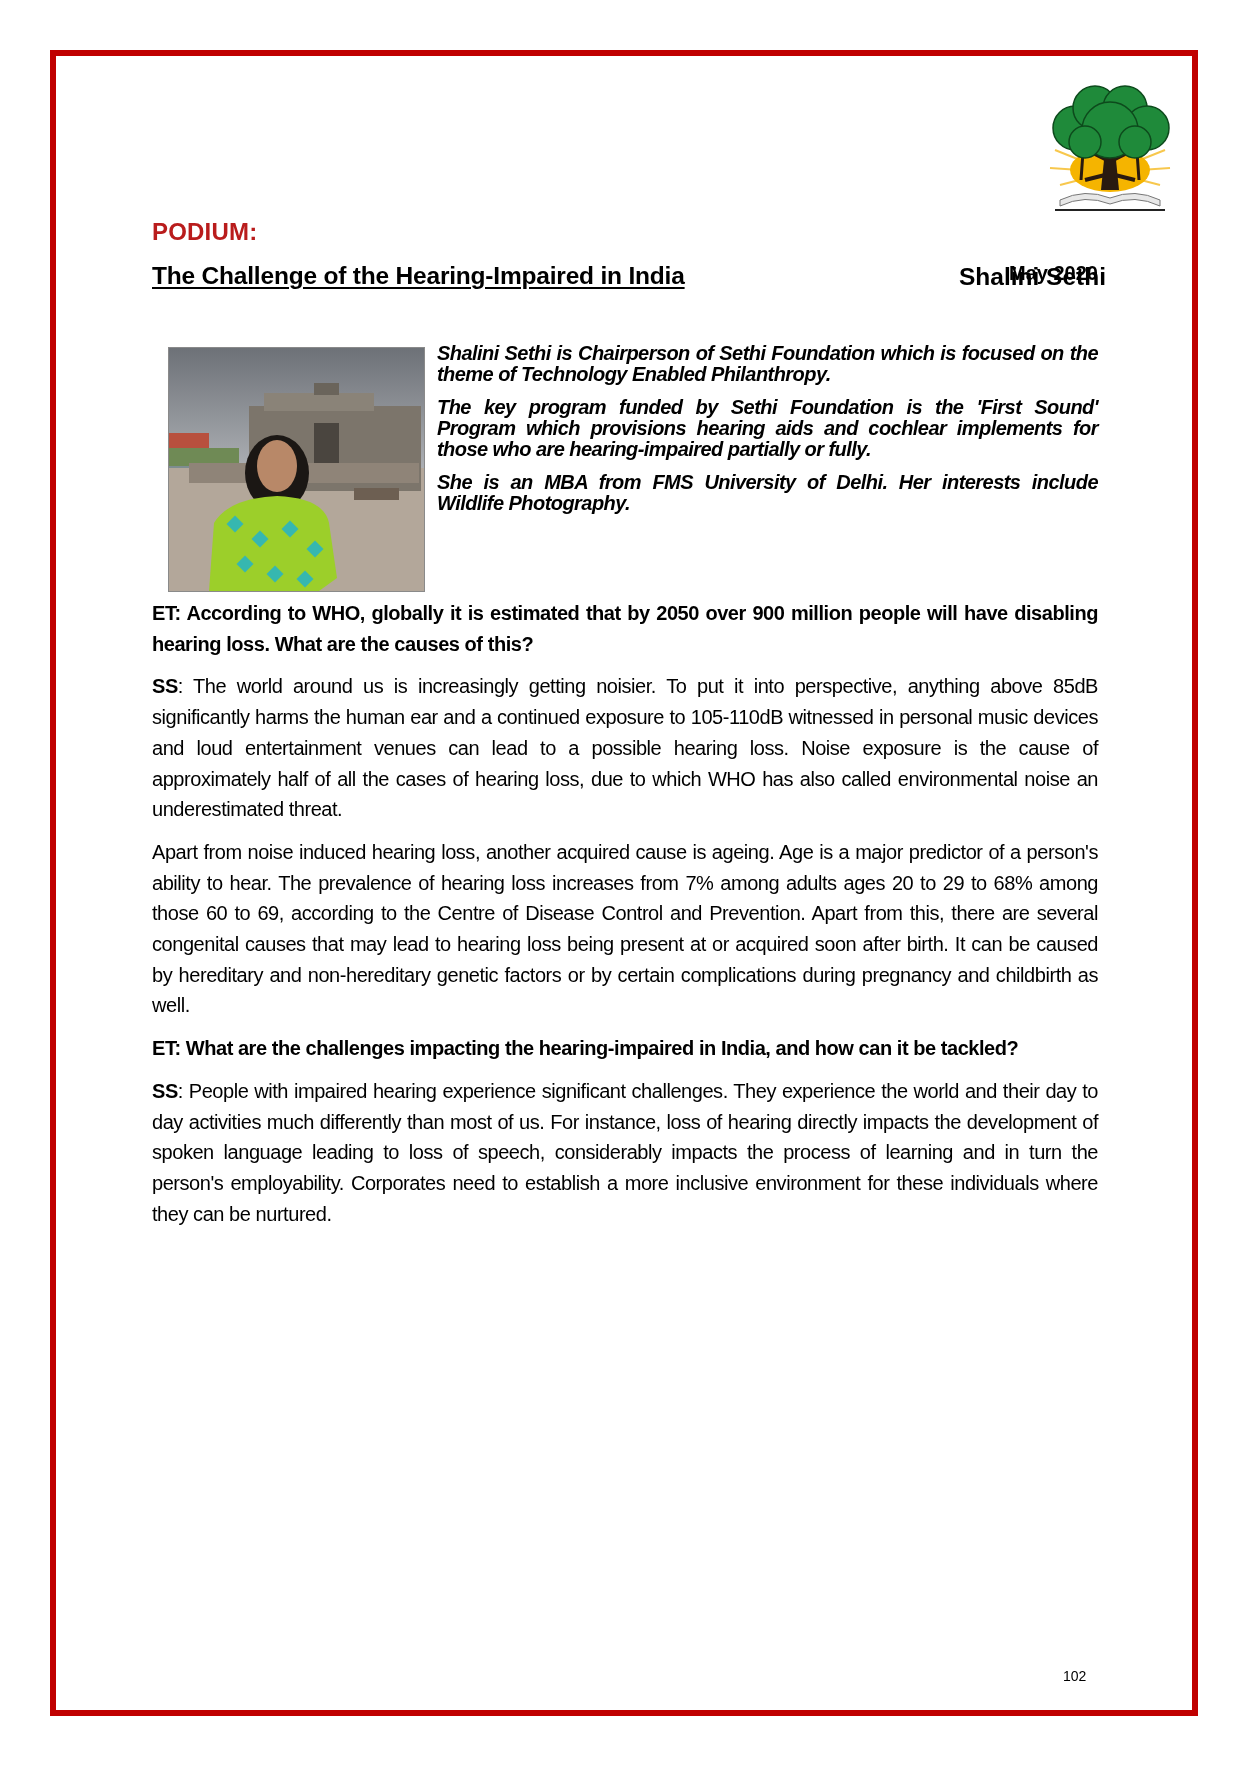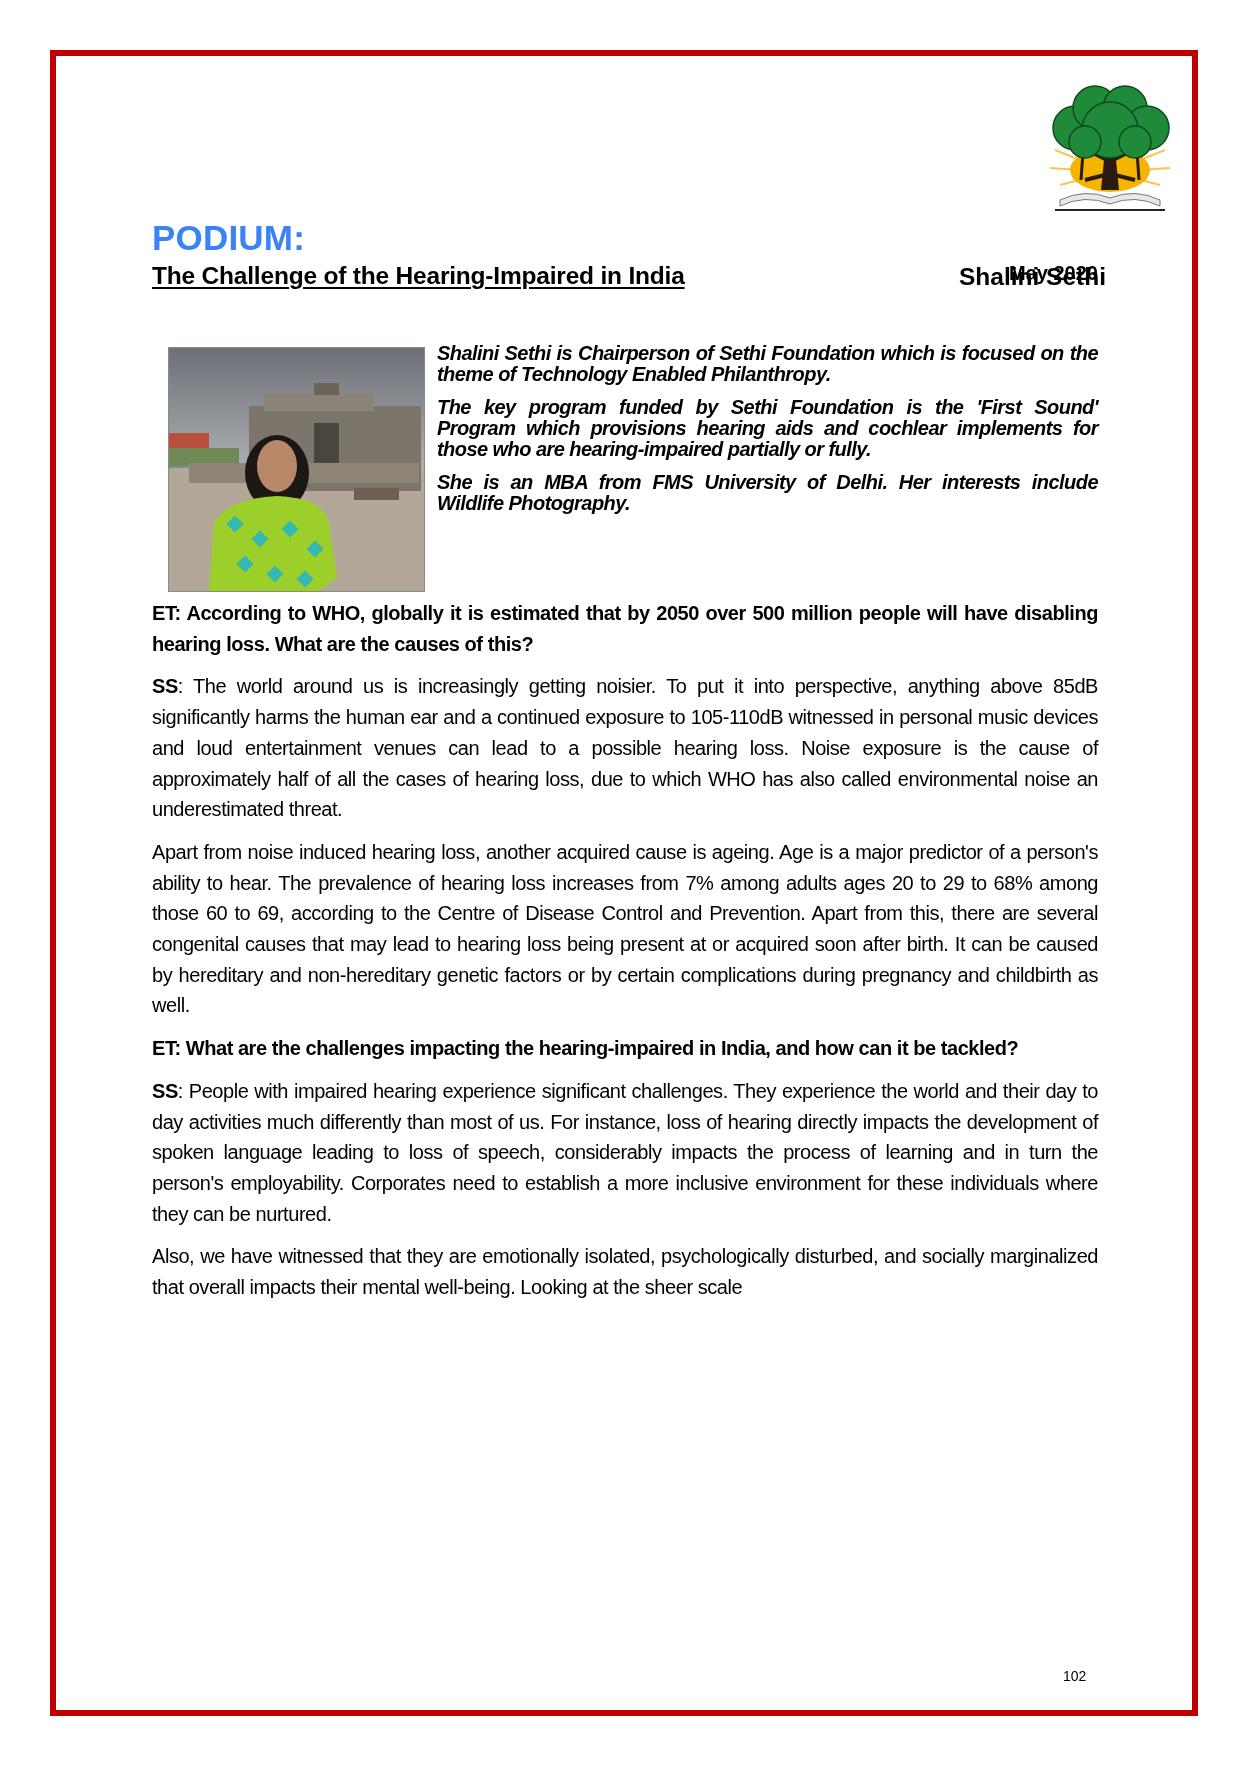--- a/index.html
+++ b/index.html
@@ -1,22 +1,22 @@
 <!DOCTYPE html>
 <html><head>
 <meta charset="utf-8">
 <style>
   html, body { margin: 0; padding: 0; background: #ffffff; }
   body { width: 1250px; height: 1768px; position: relative; overflow: hidden;
          font-family: "Liberation Sans", "DejaVu Sans", sans-serif; color: #000; }
   .frame { position: absolute; left: 50px; top: 50px; width: 1136px; height: 1654px;
            border: 6px solid #c00000; box-sizing: content-box; }
   .logo { position: absolute; left: 1035px; top: 80px; width: 150px; height: 135px; }
-  .podium { position: absolute; left: 152px; top: 218px; font-size: 35px; font-weight: bold;
-            color: #3b82f6; letter-spacing: 0.2px; }
+  .podium { position: absolute; left: 152px; top: 218px; font-size: 24px; font-weight: bold;
+            color: #b91c1c; letter-spacing: 0.2px; }
   .title { position: absolute; left: 152px; top: 262px; font-size: 24.5px; font-weight: bold;
            text-decoration: underline; text-underline-offset: 3px; letter-spacing: -0.2px; }
   .date { position: absolute; right: 152px; top: 226px; font-size: 20px; font-weight: bold; margin-top: 36px; }
   .author { position: absolute; right: 144px; top: 263px; font-size: 24.5px; font-weight: bold; }
   .content { position: absolute; left: 152px; top: 343px; width: 946px; }
   .photo { float: left; width: 255px; height: 243px; margin: 4px 12px 6px 16px;
            border: 1px solid #8a8a8a; overflow: hidden; position: relative; }
   .bio p { margin: 0 0 12px 0; font-size: 20px; font-weight: bold; font-style: italic;
            line-height: 21px; text-align: justify; letter-spacing: -0.55px; }
   .qa { clear: both; margin-top: 42px; }
@@ -106,22 +106,21 @@
       </g>
     </svg>
   </div>
   <div class="bio">
     <p>Shalini Sethi is Chairperson of Sethi Foundation which is focused on the theme of Technology Enabled Philanthropy.</p>
     <p>The key program funded by Sethi Foundation is the 'First Sound' Program which provisions hearing aids and cochlear implements for those who are hearing-impaired partially or fully.</p>
     <p>She is an MBA from FMS University of Delhi. Her interests include Wildlife Photography.</p>
   </div>
 
   <div class="qa">
-    <p class="q"><span>ET:</span><span> According to WHO, globally it is estimated that by 2050 over 500 million people will have disabling hearing loss. What are the causes of this?</span></p>
+    <p class="q"><span>ET:</span><span> According to WHO, globally it is estimated that by 2050 over 900 million people will have disabling hearing loss. What are the causes of this?</span></p>
     <p><b>SS</b><span>:  The world around us is increasingly getting noisier. To put it into perspective, anything above 85dB significantly harms the human ear and a continued exposure to 105-110dB witnessed in personal music devices and loud entertainment venues can lead to a possible hearing loss. Noise exposure is the cause of approximately half of all the cases of hearing loss, due to which WHO has also called environmental noise an underestimated threat.</span></p>
     <p><span>Apart from noise induced hearing loss, another acquired cause is ageing. Age is a major predictor of a person's ability to hear. The prevalence of hearing loss increases from 7% among adults ages 20 to 29 to 68% among those 60 to 69, according to the Centre of Disease Control and Prevention. Apart from this, there are several congenital causes that may lead to hearing loss being present at or acquired soon after birth. It can be caused by hereditary and non-hereditary genetic factors or by certain complications during pregnancy and childbirth as well.</span></p>
     <p class="q"><span>ET:</span><span> What are the challenges impacting the hearing-impaired in India, and how can it be tackled?</span></p>
     <p><b>SS</b><span>:  People with impaired hearing experience significant challenges. They experience the world and their day to day activities much differently than most of us. For instance, loss of hearing directly impacts the development of spoken language leading to loss of speech, considerably impacts the process of learning and in turn the person's employability. Corporates need to establish a more inclusive environment for these individuals where they can be nurtured.</span></p>
-    <p><span>Also, we have witnessed that they are emotionally isolated, psychologically disturbed, and socially marginalized that overall impacts their mental well-being. Looking at the sheer scale</span></p>
   </div>
 </div>
 
 <div class="page-num">102</div>
 
 </body></html>

